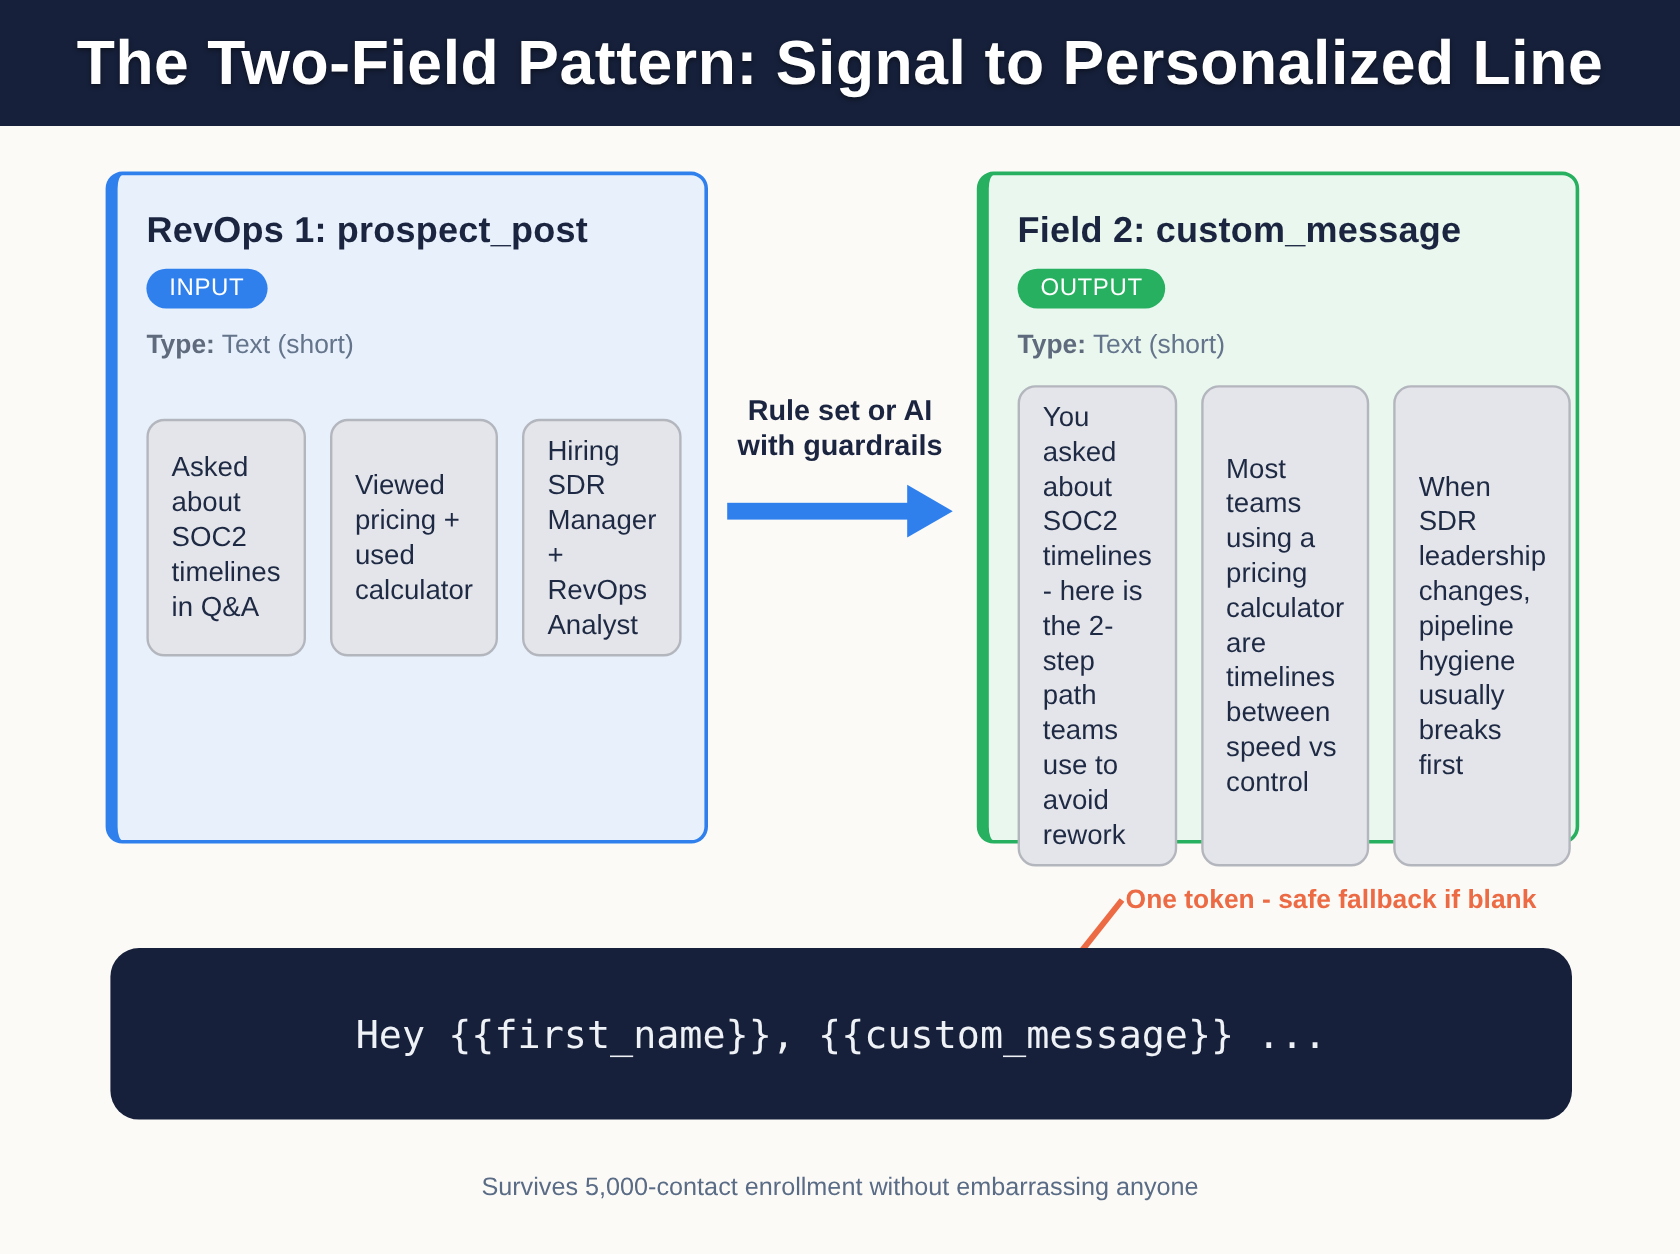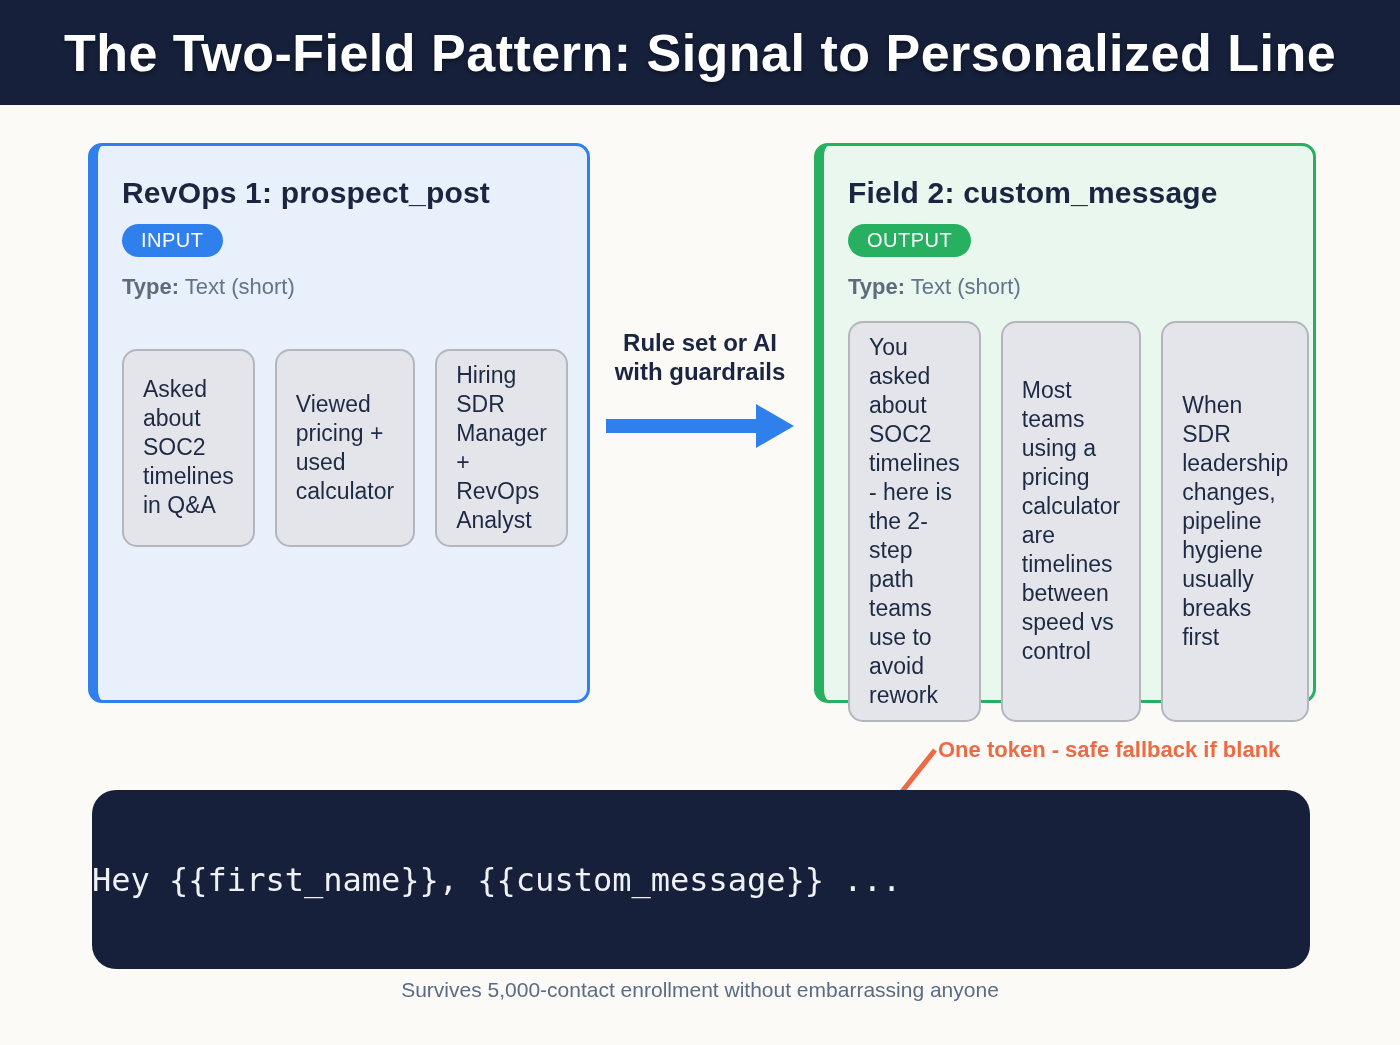--- a/index.html
+++ b/index.html
@@ -49,22 +49,22 @@
   .transform{position:absolute;left:592px;top:328px;width:216px;text-align:center;}
   .transform-label{font-size:24px;font-weight:bold;color:var(--text-navy);line-height:1.22;}
   .transform-arrow{position:absolute;left:604px;top:400px;width:190px;height:52px;}
 
   
   .annotation-text{position:absolute;left:938px;top:737px;font-size:22px;font-weight:bold;
     color:var(--orange);white-space:nowrap;}
   .annotation-arrow{position:absolute;left:840px;top:742px;width:110px;height:120px;}
 
   
-  .codebar{position:absolute;left:92px;top:790px;width:1218px;height:179px;background:var(--navy);
-    border-radius:24px;display:flex;align-items:center;}
+  .codebar{position:absolute;left:92px;top:790px;width:1218px;height:143px;background:var(--navy);
+    border-radius:24px;display:flex;align-items:center;justify-content:center;}
   .codebar code{font-family:"DejaVu Sans Mono","Liberation Mono",monospace;font-size:32px;
     color:#eef1f5;letter-spacing:0px;}
 
   
   .footer-caption{position:absolute;left:0;top:978px;width:1400px;text-align:center;
     font-size:21px;color:#5a6b85;}
 </style>
 </head>
 <body>
 

